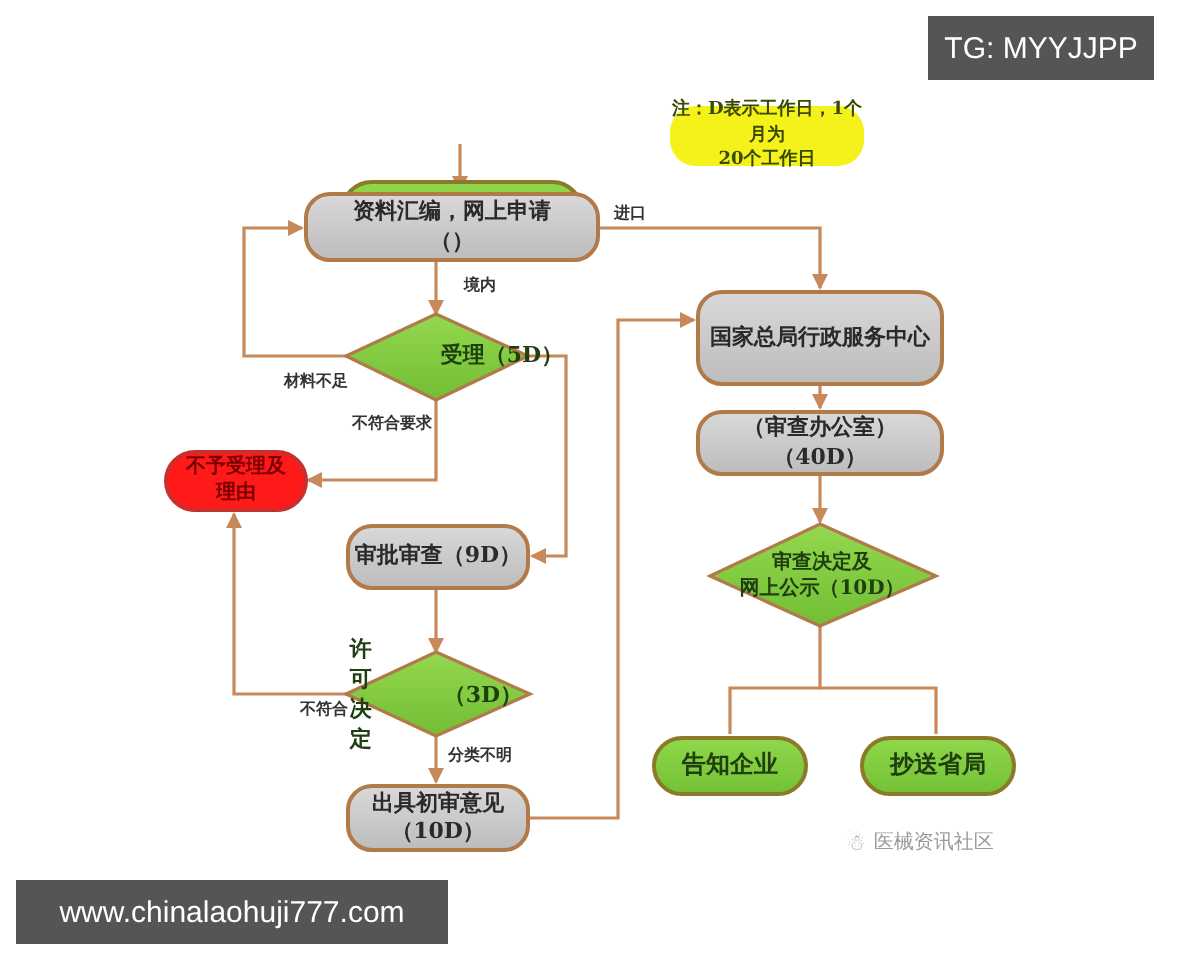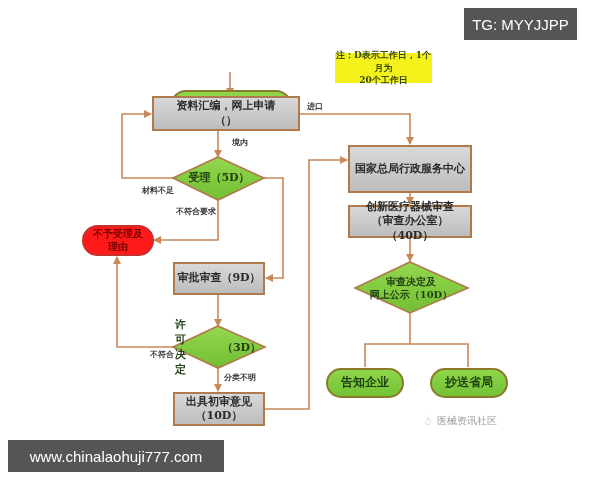--- a/index.html
+++ b/index.html
@@ -3,21 +3,21 @@
 <meta charset="utf-8">
 <style>
   html, body { margin: 0; padding: 0; }
   body {
     width: 600px; height: 480px; position: relative; overflow: hidden;
     background: #ffffff;
     font-family: "DejaVu Serif", "Liberation Serif", serif;
   }
   #diagram { position: absolute; left: 0; top: 0; width: 600px; height: 480px; }
   .node { position: absolute; display: flex; align-items: center; justify-content: center;
-    text-align: center; box-sizing: border-box; font-weight: bold; line-height: 1.3; }
+    text-align: center; box-sizing: border-box; font-weight: bold; line-height: 1.3; border-radius: 13px; }
   .pill-green { background: linear-gradient(#8fd64a, #74c236); border: 2px solid #8a7a2a;
     border-radius: 16px; color: #1f3f10; font-size: 12px; }
   .pill-red { background: #ff1a1a; border: 2px solid #c9302c; border-radius: 16px;
     color: #7a0000; font-size: 10px; line-height: 1.25; }
   .box-gray { background: linear-gradient(#d8d8d8, #bdbdbd); border: 2px solid #b07a4a;
     color: #2a2a2a; font-size: 11px; }
   .note { background: #f4f21a; color: #3a4a00; font-size: 9px; line-height: 1.4; }
   .dtext { position: absolute; display: flex; align-items: center; justify-content: center;
     text-align: center; font-weight: bold; color: #1f3f10; font-size: 11px; line-height: 1.35; }
   .label { position: absolute; font-size: 8px; color: #333; font-weight: bold; white-space: nowrap; }
@@ -82,21 +82,21 @@
 
 <div class="node pill-green" style="left:170px;top:46px;width:122px;height:40px;margin-top:44px;">
   <span>申请人</span>
 </div>
 
 <div class="node box-gray" style="left:152px;top:96px;width:148px;height:35px;flex-direction:column;">
   <span>资料汇编，网上申请</span>
   <span>（）</span>
 </div>
 
-<div class="dtext" style="left:178px;top:168px;width:82px;height:20px;">
+<div class="dtext" style="left:178px;top:168px;width:82px;height:20px;padding-left:32px;">
   <span>受理（5D）</span>
 </div>
 
 <div class="node pill-red" style="left:82px;top:225px;width:72px;height:31px;flex-direction:column;">
   <span>不予受理及</span>
   <span>理由</span>
 </div>
 
 <div class="node box-gray" style="left:173px;top:262px;width:92px;height:33px;">
   <span>审批审查（9D）</span>
@@ -110,21 +110,20 @@
 <div class="node box-gray" style="left:173px;top:392px;width:92px;height:34px;flex-direction:column;">
   <span>出具初审意见</span>
   <span>（10D）</span>
 </div>
 
 <div class="node box-gray" style="left:348px;top:145px;width:124px;height:48px;">
   <span>国家总局行政服务中心</span>
 </div>
 
 <div class="node box-gray" style="left:348px;top:205px;width:124px;height:33px;flex-direction:column;">
-  <span>创新医疗器械审查</span>
   <span>（审查办公室）（40D）</span>
 </div>
 
 <div class="dtext" style="left:365px;top:273px;width:92px;height:30px;flex-direction:column;font-size:10px;">
   <span>审查决定及</span>
   <span>网上公示（10D）</span>
 </div>
 
 <div class="node pill-green" style="left:326px;top:368px;width:78px;height:30px;align-items:center;">
   <span>告知企业</span>

